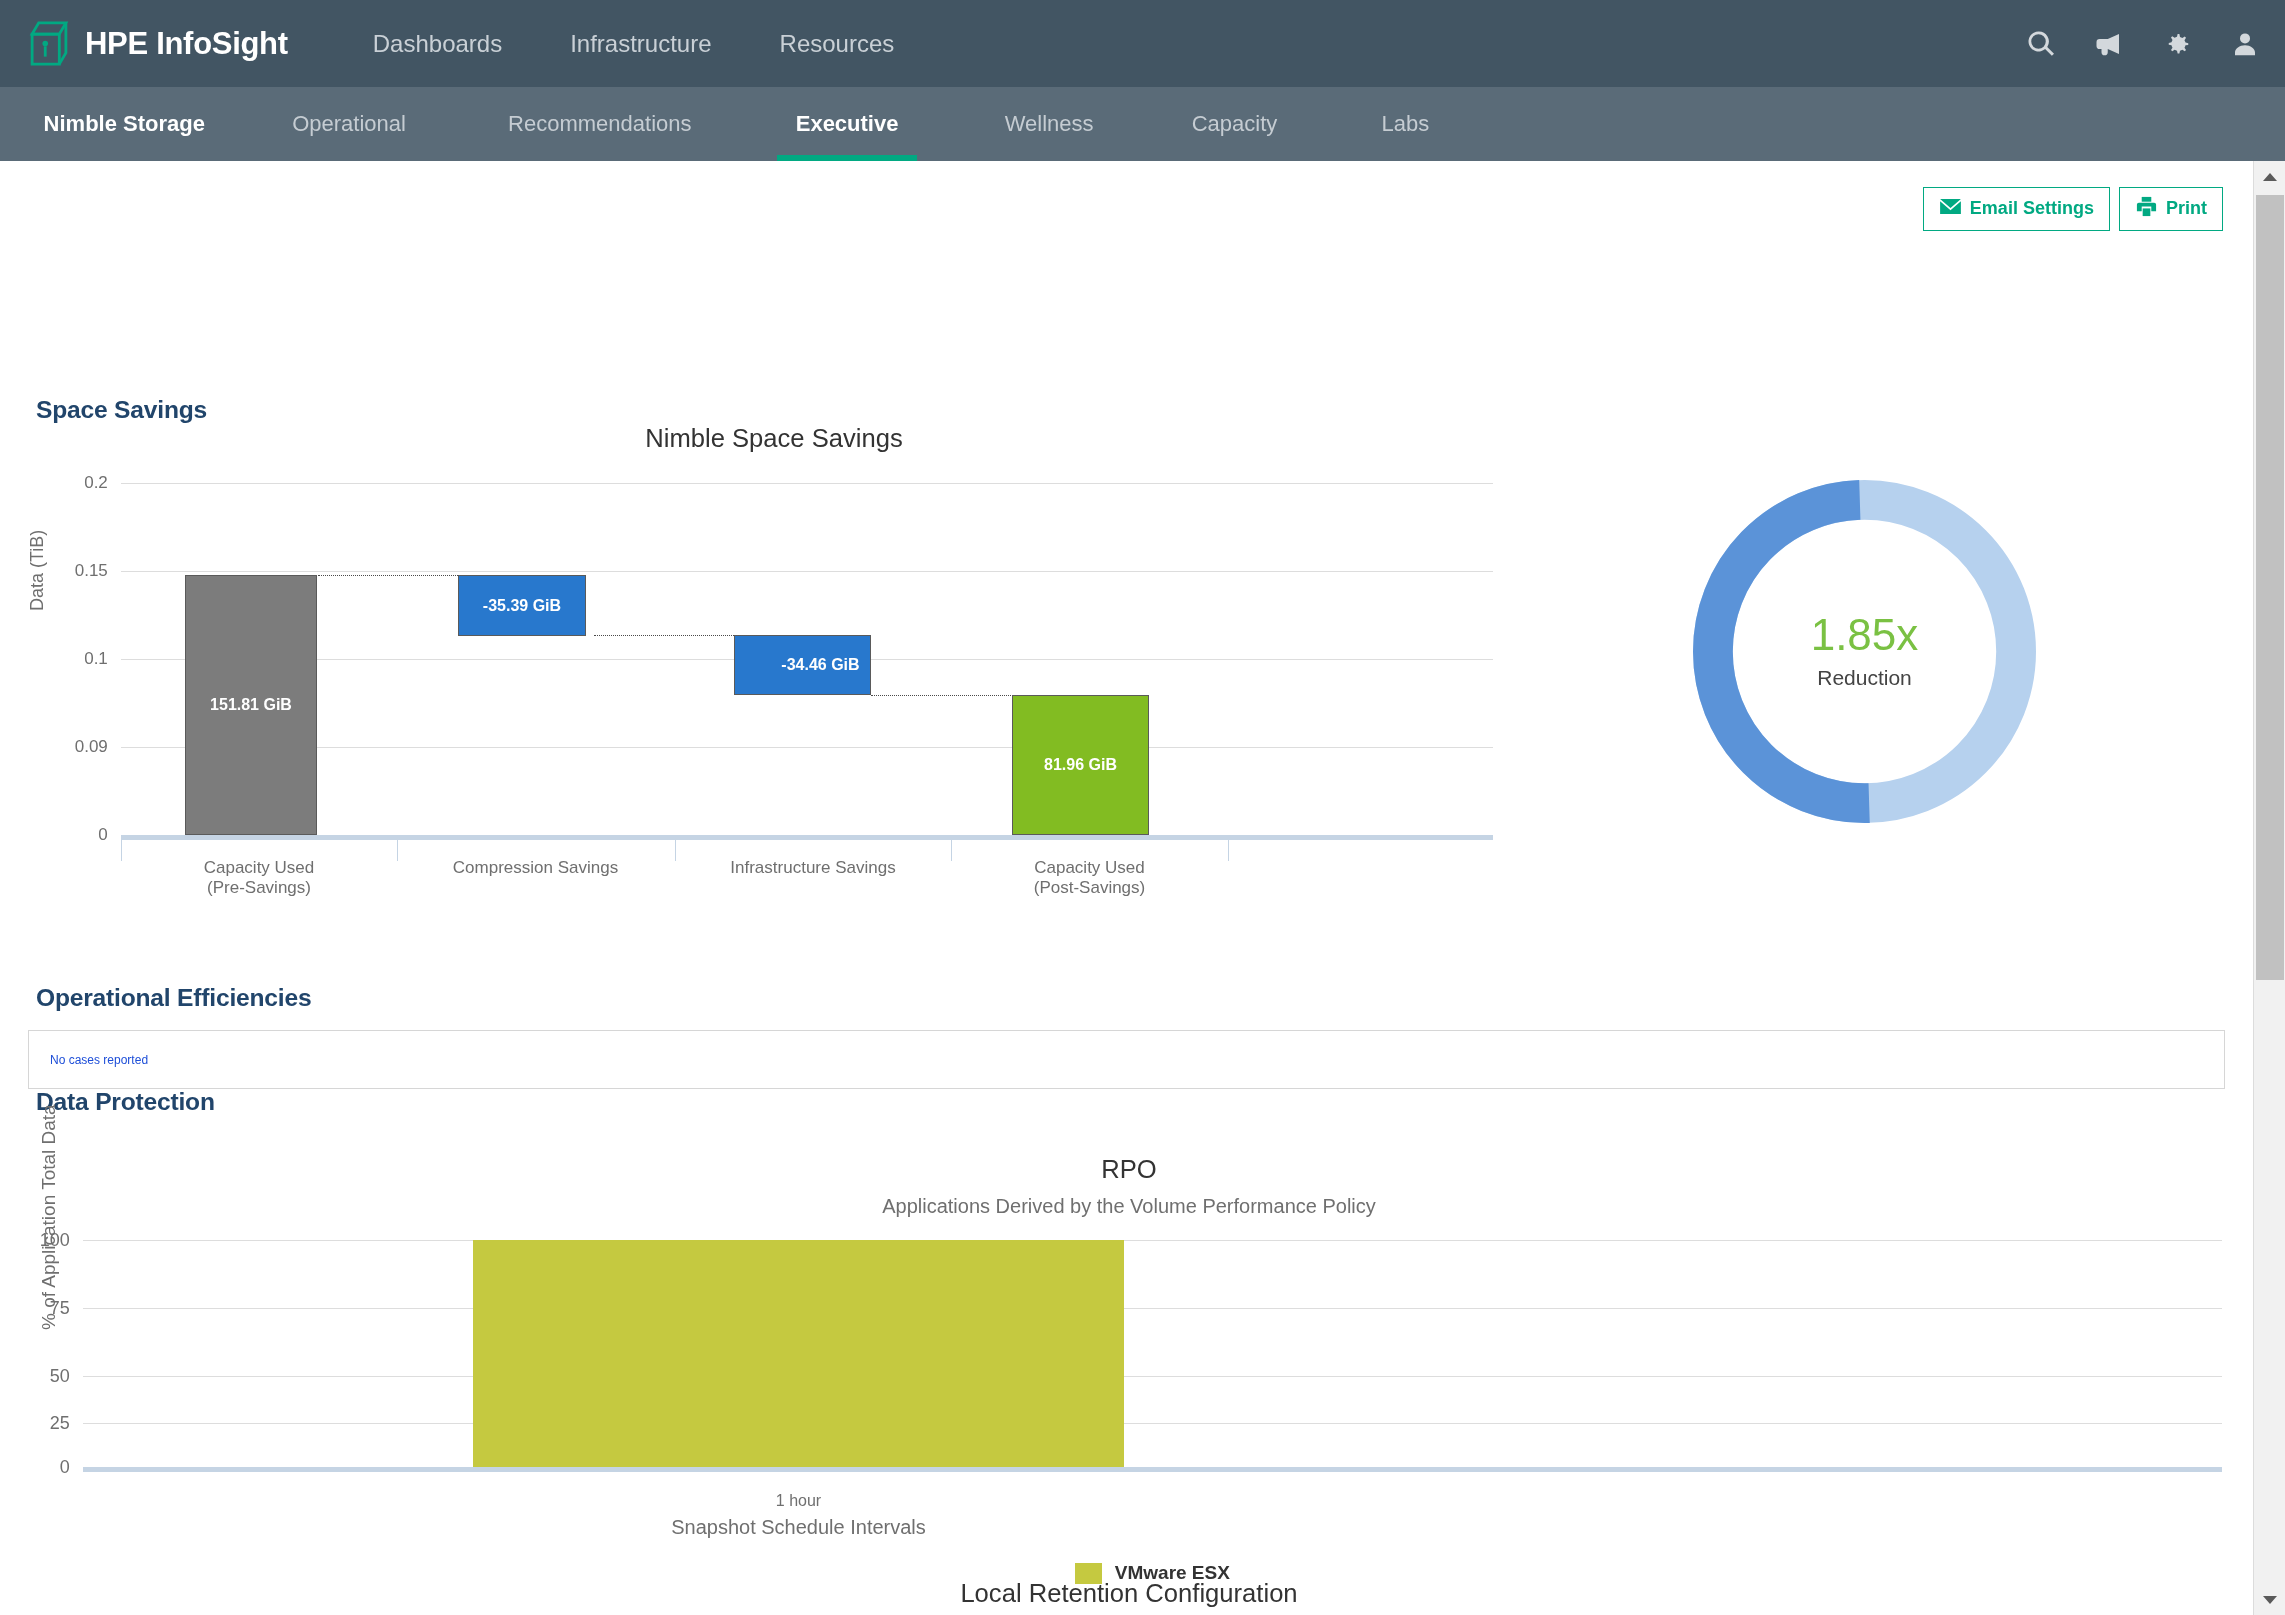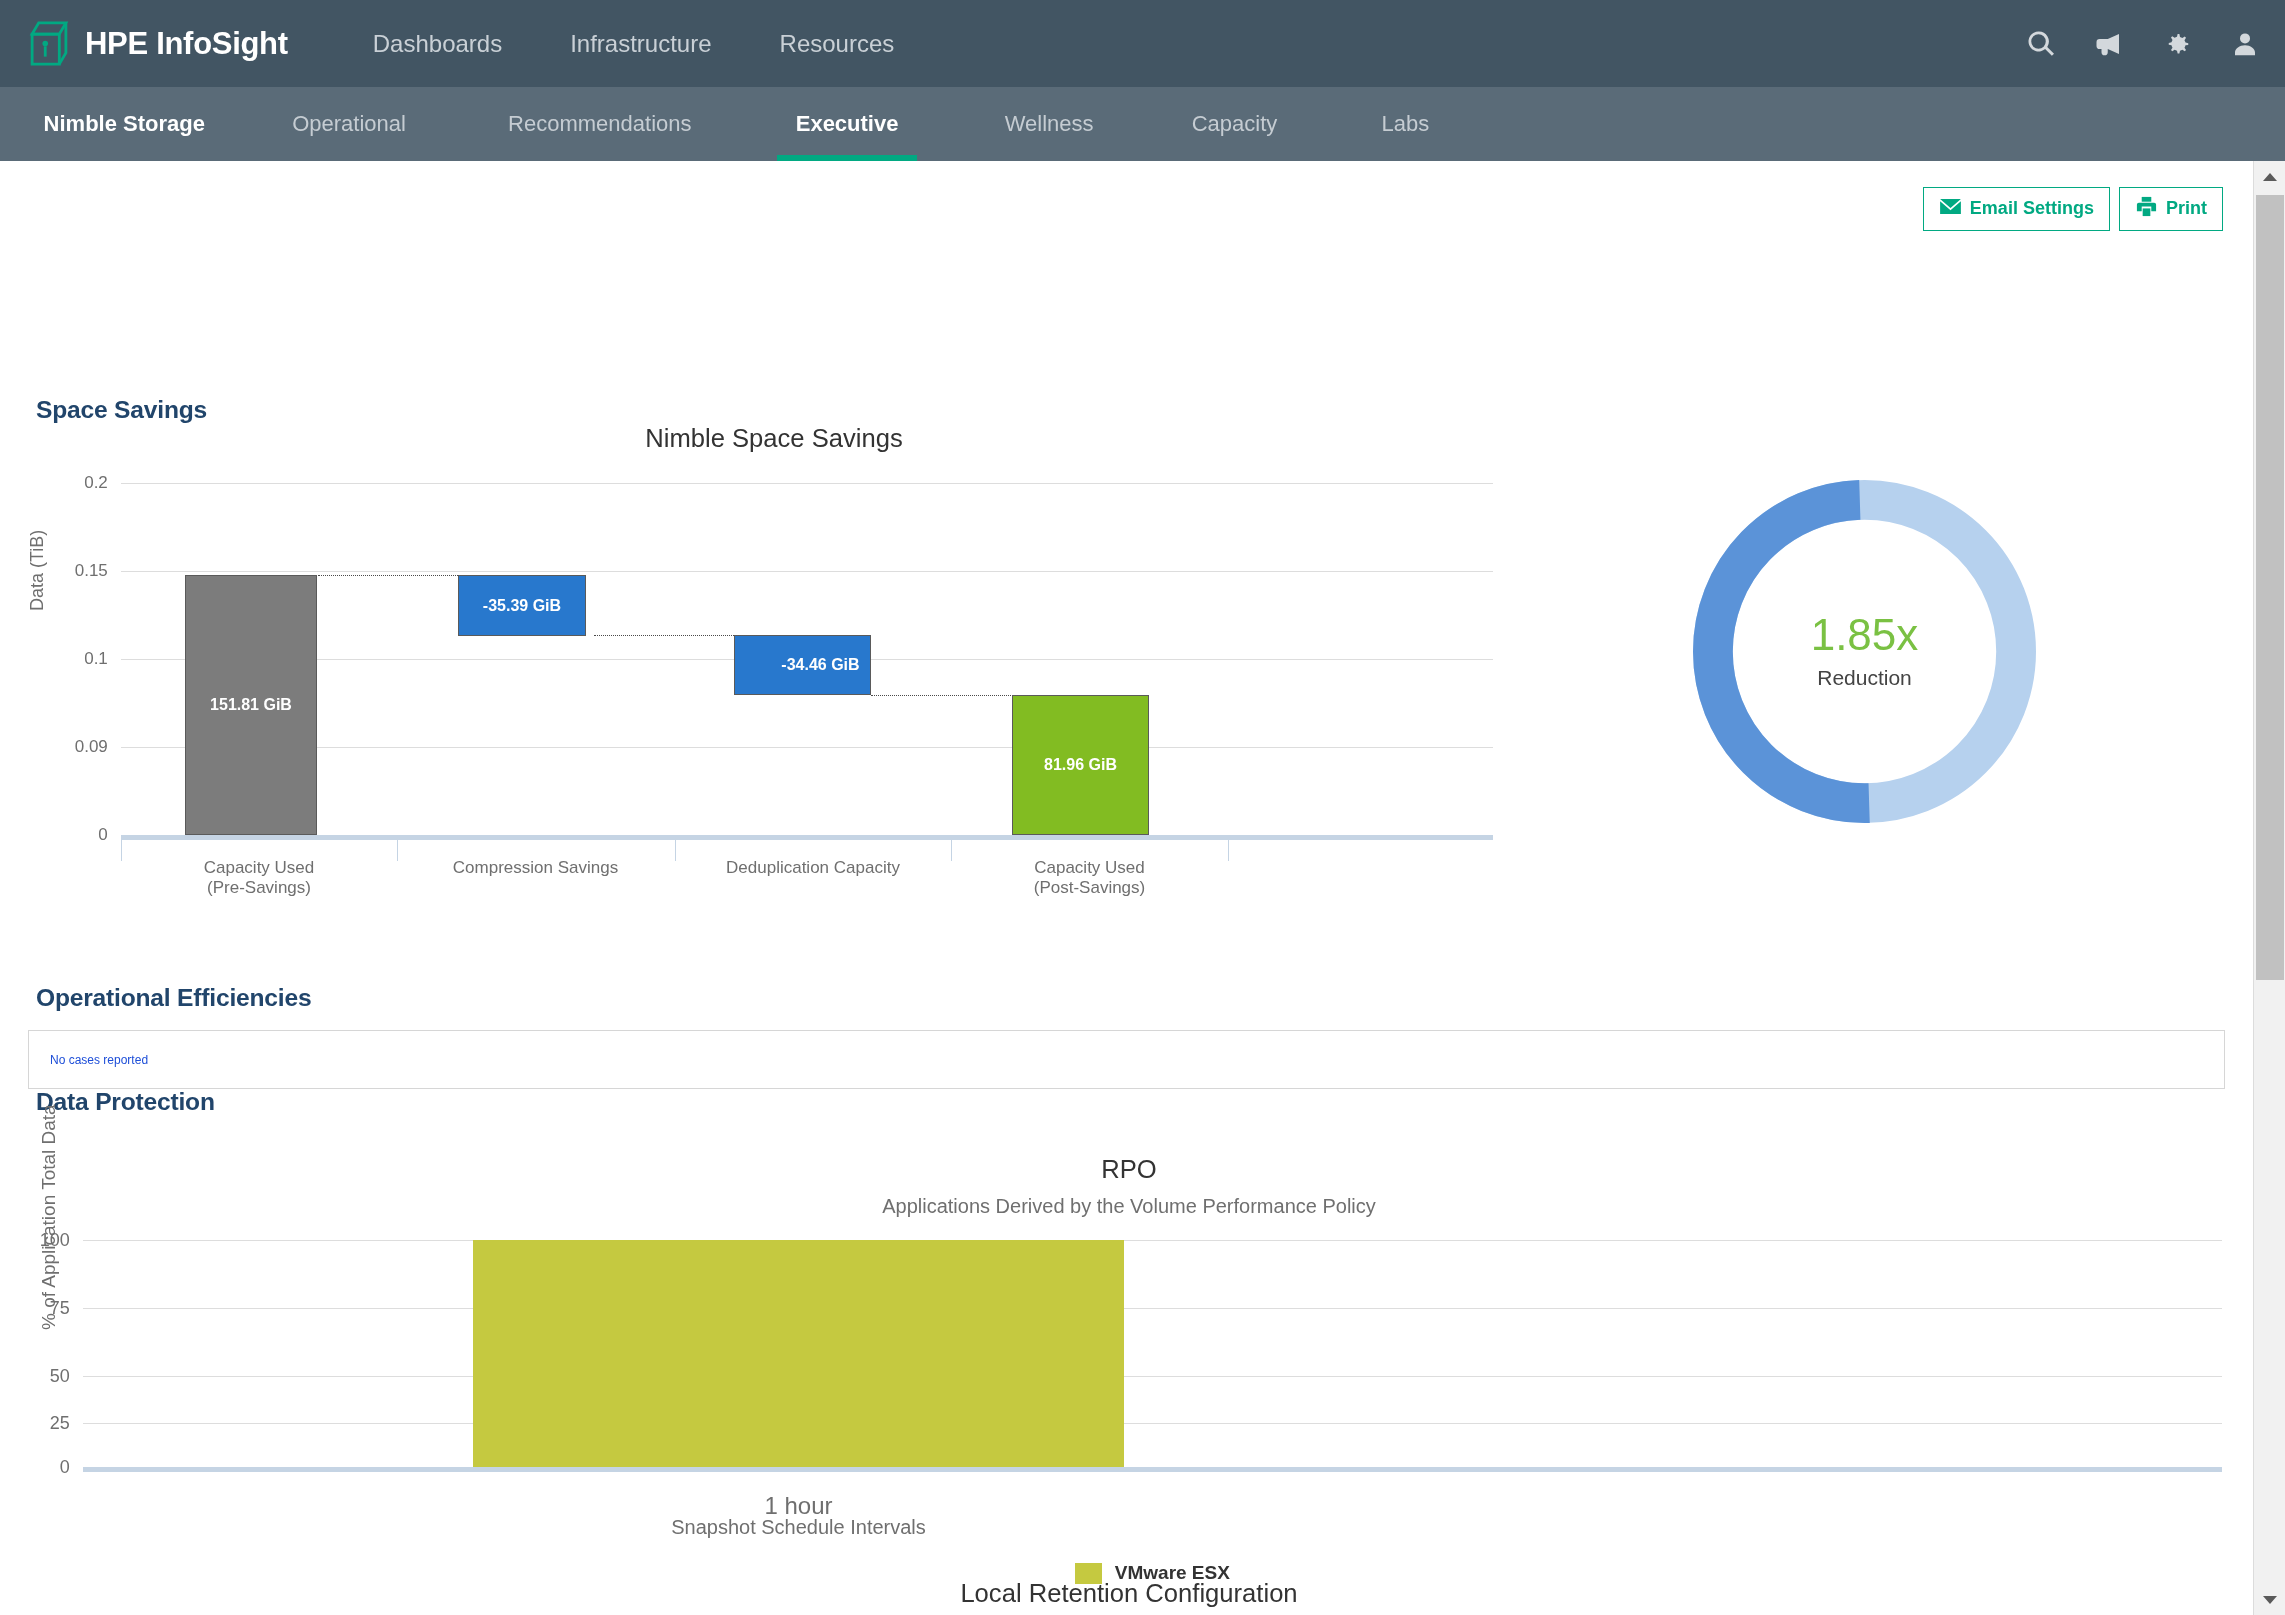--- a/index.html
+++ b/index.html
@@ -175,21 +175,21 @@
     position: absolute; right: 100%; margin-right: 13.2px;
     transform: translateY(-50%); font-size: 18px; color: #6f6f6f;
   }
   .rpo-baseline {
     position: absolute; left: 0; width: 2139px; top: 227px;
     height: 4.7px; background: #c5d4e4;
   }
   .rpo-bar { position: absolute; }
   .rpo-xval {
     position: absolute; top: 252px; text-align: center;
-    font-size: 24px; color: #6f6f6f;
+    font-size: 16px; color: #6f6f6f;
   }
   .rpo-xlabel {
     position: absolute; top: 276px; text-align: center;
     font-size: 20px; color: #6f6f6f;
   }
   .rpo-legend {
     position: absolute; top: 322px; left: 0; width: 2139px;
     display: flex; align-items: center; justify-content: center;
   }
   .legend-swatch { width: 26.5px; height: 21px; margin-right: 13.2px; }
@@ -356,21 +356,21 @@
       <div class="wf-catsep" style="left:1107px;"></div>
 
       <div class="wf-catlabel" style="left:0px;   width:276px;">
         <div>Capacity Used</div>
         <div>(Pre-Savings)</div>
       </div>
       <div class="wf-catlabel" style="left:276px; width:277px;">
         <div>Compression Savings</div>
       </div>
       <div class="wf-catlabel" style="left:554px; width:276px;">
-        <div>Deduplication Capacity</div>
+        <div>Infrastructure Savings</div>
       </div>
       <div class="wf-catlabel" style="left:830px; width:277px;">
         <div>Capacity Used</div>
         <div>(Post-Savings)</div>
       </div>
     </div>
   </div>
 
   <div class="donut">
     <svg viewBox="0 0 400 400" width="379" height="379">

